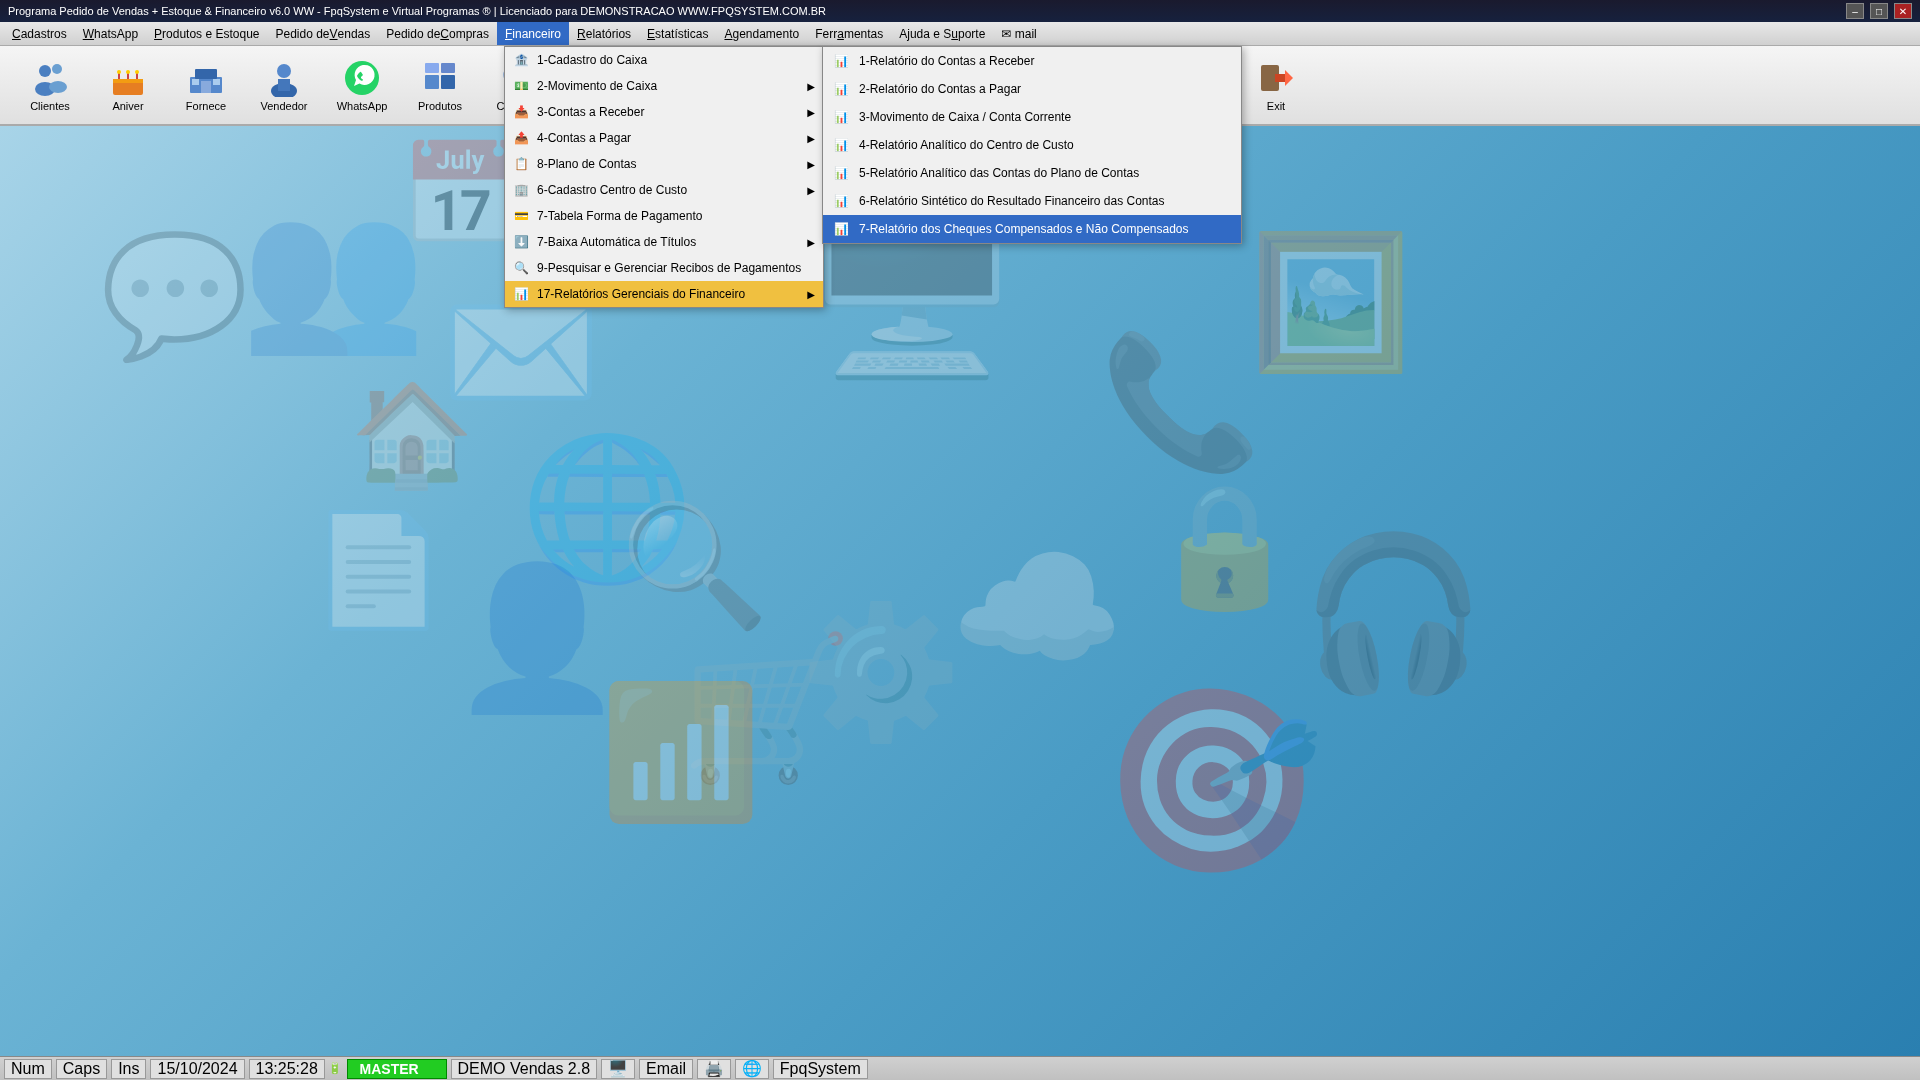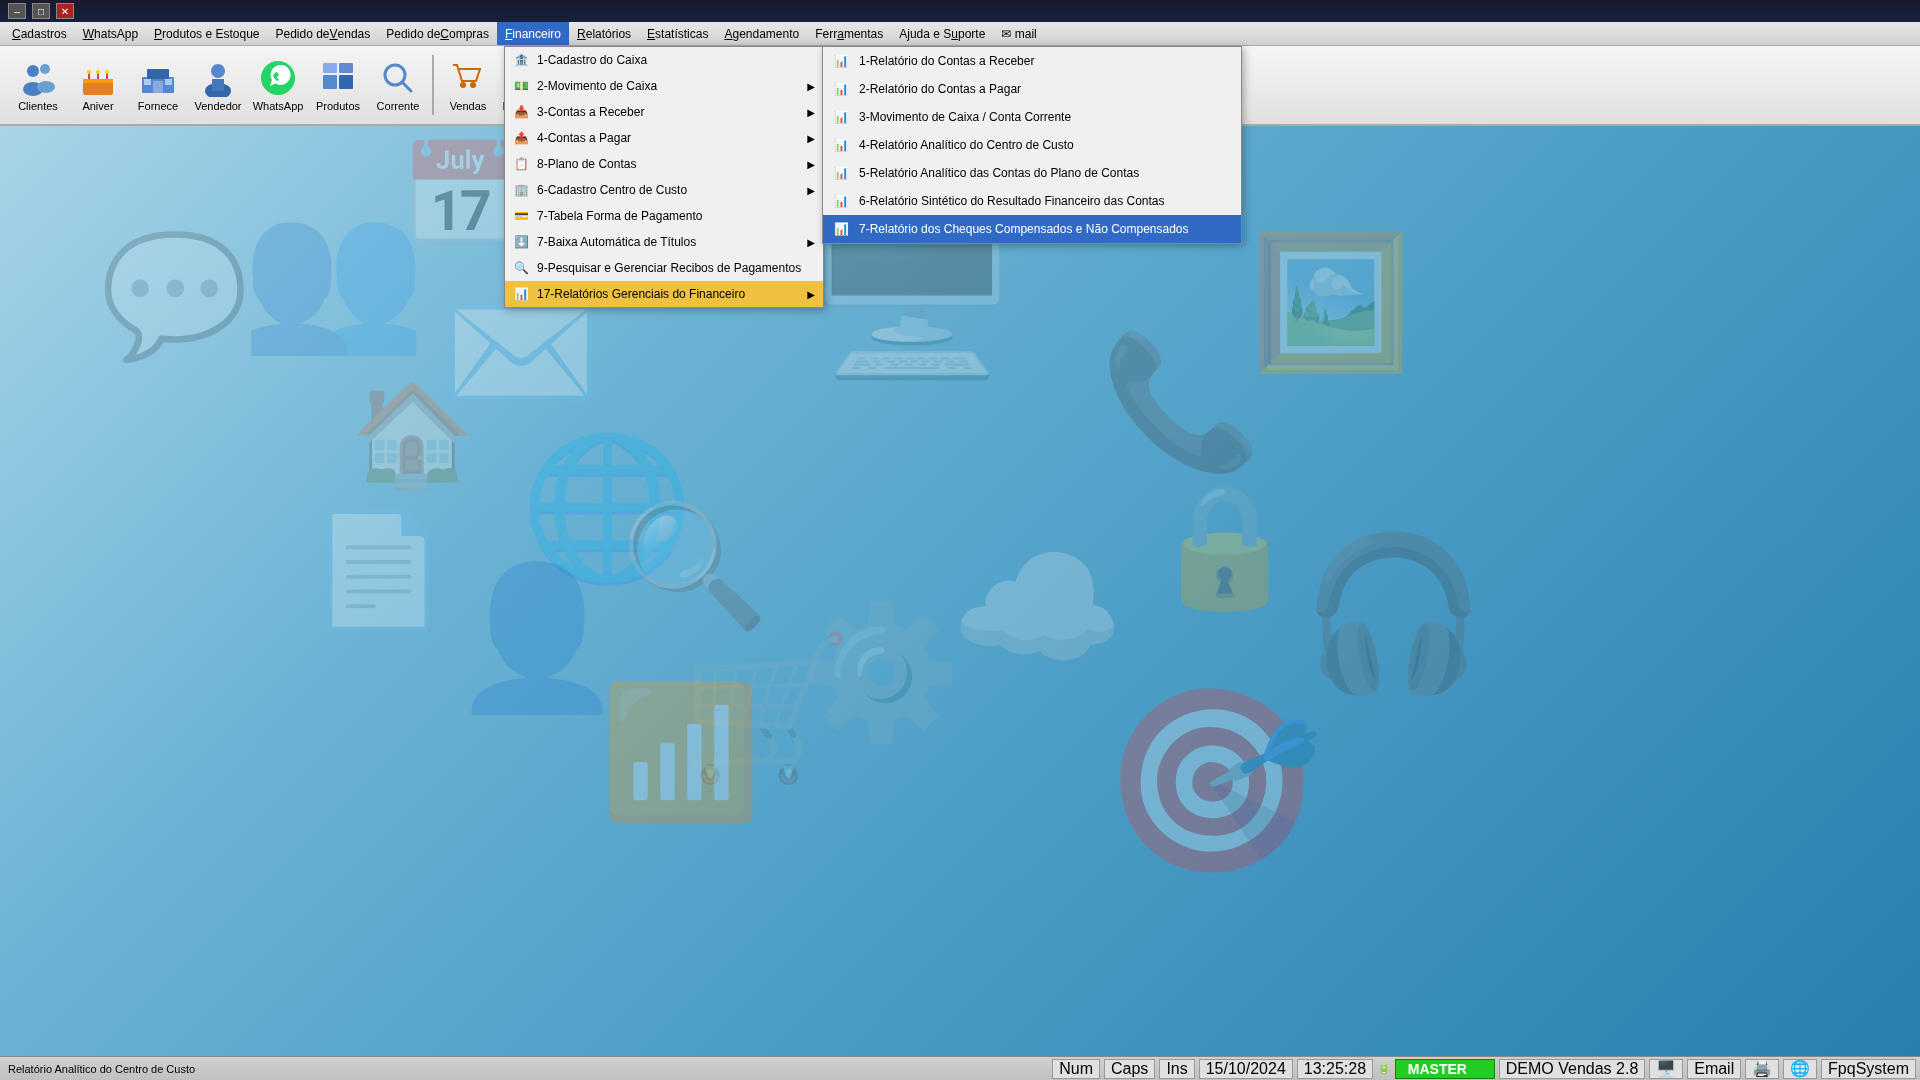--- a/index.html
+++ b/index.html
@@ -50,23 +50,23 @@
       background: #316ac5;
       color: white;
     }
 
     
     #toolbar {
       background: linear-gradient(to bottom, #f5f5f5, #e0e0e0);
       height: 80px;
       display: flex;
       align-items: center;
-      padding: 4px 8px;
+      padding: 4px 20px;
       border-bottom: 2px solid #aaa;
-      gap: 0;
+      gap: 18px;
     }
     .toolbar-btn {
       display: flex;
       flex-direction: column;
       align-items: center;
       justify-content: center;
       width: 60px;
       height: 70px;
       cursor: pointer;
       padding: 4px 2px;
@@ -216,20 +216,21 @@
     }
 
     
     .icon-red { color: #cc2200; }
     .icon-blue { color: #2244aa; }
   </style>
 </head>
 <body>
 
 <div id="titlebar">
+  <span>Programa Pedido de Vendas + Estoque &amp; Financeiro v6.0 WW - FpqSystem e Virtual Programas ® | Licenciado para  DEMONSTRACAO WWW.FPQSYSTEM.COM.BR</span>
   <div id="titlebar-controls">
     <div class="titlebar-btn">–</div>
     <div class="titlebar-btn">□</div>
     <div class="titlebar-btn" style="background:#aa2222;">✕</div>
   </div>
 </div>
 
 <div id="menubar">
   <div class="menu-item"><u>C</u>adastros</div>
   <div class="menu-item"><u>W</u>hatsApp</div>
@@ -523,21 +524,20 @@
     <span class="sub-icon">📊</span>
     <span>6-Relatório Sintético do Resultado Financeiro das Contas</span>
   </div>
   <div class="submenu-item highlighted">
     <span class="sub-icon">📊</span>
     <span>7-Relatório dos Cheques Compensados e Não Compensados</span>
   </div>
 </div>
 
 <div id="statusbar">
-  <span class="status-text">Relatório Analítico do Centro de Custo</span>
   <div class="status-item">Num</div>
   <div class="status-item">Caps</div>
   <div class="status-item">Ins</div>
   <div class="status-item">15/10/2024</div>
   <div class="status-item">13:25:28</div>
   <div style="display:flex;align-items:center;gap:2px;">
     <span>🔋</span>
   </div>
   <div class="status-green">MASTER</div>
   <div class="status-item">DEMO Vendas 2.8</div>

